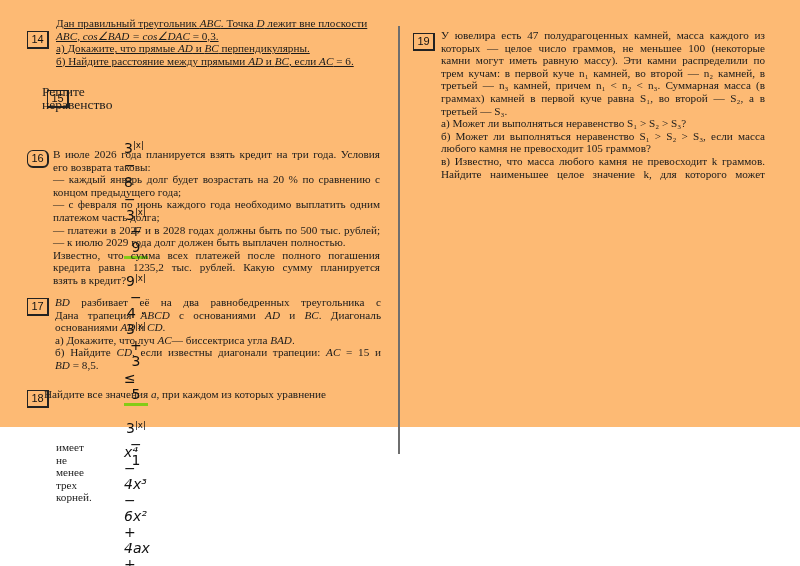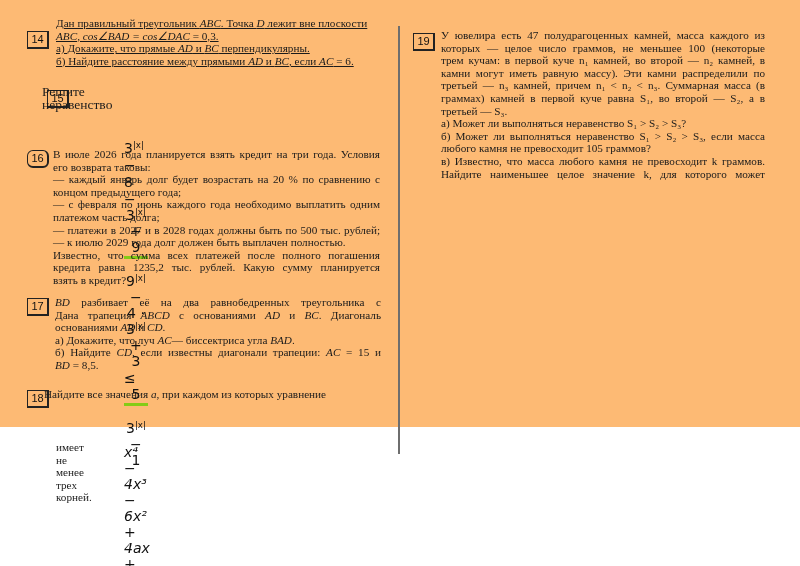--- a/index.html
+++ b/index.html
@@ -92,22 +92,22 @@
     </div>
     <div class="formula" style="left:124px; top:409px; font-size:14px; font-style:italic;">x⁴ − 4x³ − 6x² + 4ax + 6a − a² = 0</div>
     <div class="txt" style="left:56px; top:441px;">имеет не менее трех корней.</div>
   </div>
 
   <div class="task">
     <div class="num" style="left:413px; top:33px;">19</div>
     <div class="txt" style="left:441px; top:29px; width:324px;">
       <span class="lnj">У ювелира есть 47 полудрагоценных камней, масса каждого из</span>
       <span class="lnj">которых — целое число граммов, не меньшее 100 (некоторые</span>
+      <span class="lnj">камни могут иметь равную массу). Эти камни распределили по</span>
       <span class="lnj">трем кучам: в первой куче n₁ камней, во второй — n₂ камней, в</span>
-      <span class="lnj">камни могут иметь равную массу). Эти камни распределили по</span>
       <span class="lnj">третьей — n₃ камней, причем n₁ &lt; n₂ &lt; n₃. Суммарная масса (в</span>
       <span class="lnj">граммах) камней в первой куче равна S₁, во второй — S₂, а в</span>
       <span class="ln">третьей — S₃.</span>
       <span class="ln">а) Может ли выполняться неравенство S₁ &gt; S₂ &gt; S₃?</span>
       <span class="lnj">б) Может ли выполняться неравенство S₁ &gt; S₂ &gt; S₃, если масса</span>
       <span class="ln">любого камня не превосходит 105 граммов?</span>
       <span class="lnj">в) Известно, что масса любого камня не превосходит k граммов.</span>
       <span class="lnj">Найдите наименьшее целое значение k, для которого может</span>
     </div>
   </div>

